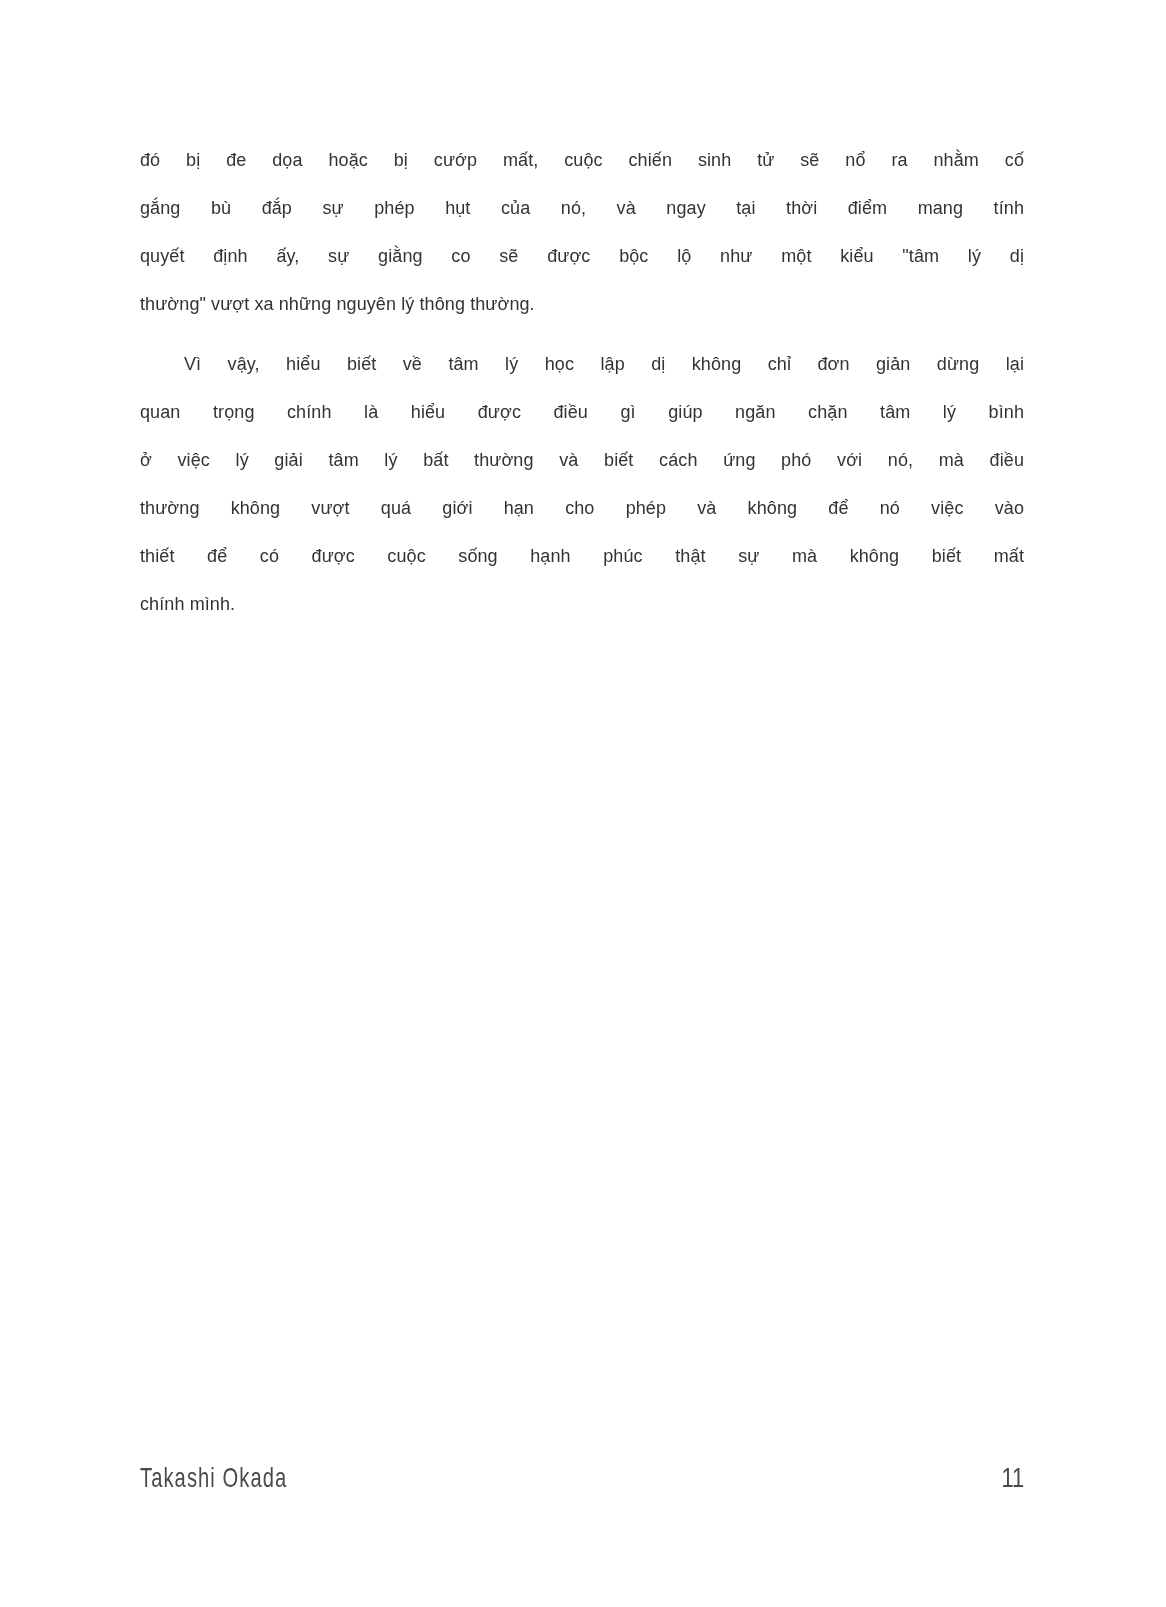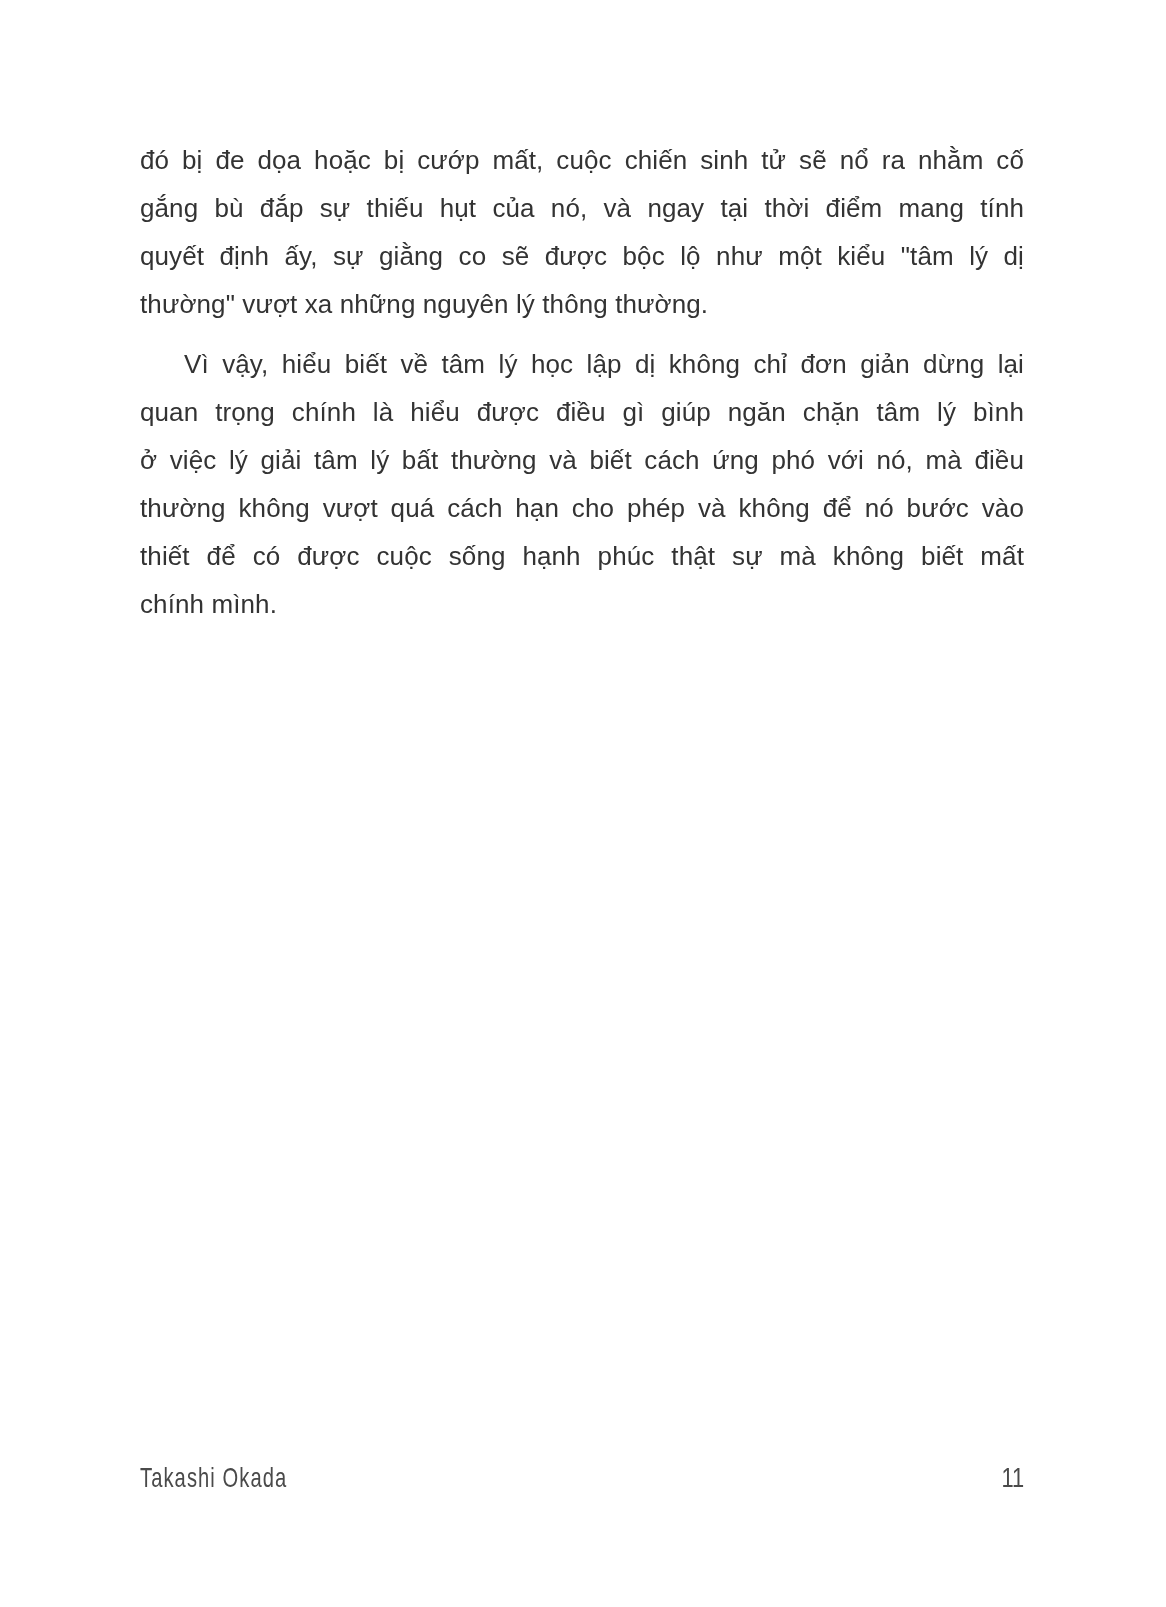--- a/index.html
+++ b/index.html
@@ -11,21 +11,21 @@
     background: #ffffff;
     font-family: "Liberation Sans", "DejaVu Sans", sans-serif;
     overflow: hidden;
   }
   .text-block {
     position: absolute;
     left: 140px;
     top: 136px;
     width: 884px;
     color: #333333;
-    font-size: 26px;
+    font-size: 18px;
     line-height: 48px;
     letter-spacing: 0.1px;
   }
   .para { margin: 0; padding: 0; }
   .para + .para { margin-top: 12px; }
   .line { text-align: justify; text-align-last: justify; }
   .line.last { text-align: left; text-align-last: left; }
   .line.indent { text-indent: 44px; }
   .footer {
     position: absolute;
@@ -53,30 +53,30 @@
 </style>
 </head>
 <body>
 
 <div class="page">
 
   <div class="text-block">
 
     <div class="para">
       <div class="line">đó bị đe dọa hoặc bị cướp mất, cuộc chiến sinh tử sẽ nổ ra nhằm cố</div>
-      <div class="line">gắng bù đắp sự thiếu hụt của nó, và ngay tại thời điểm mang tính</div>
+      <div class="line">gắng bù đắp sự phép hụt của nó, và ngay tại thời điểm mang tính</div>
       <div class="line">quyết định ấy, sự giằng co sẽ được bộc lộ như một kiểu "tâm lý dị</div>
       <div class="line last">thường" vượt xa những nguyên lý thông thường.</div>
     </div>
 
     <div class="para">
       <div class="line indent">Vì vậy, hiểu biết về tâm lý học lập dị không chỉ đơn giản dừng lại</div>
       <div class="line">quan trọng chính là hiểu được điều gì giúp ngăn chặn tâm lý bình</div>
       <div class="line">ở việc lý giải tâm lý bất thường và biết cách ứng phó với nó, mà điều</div>
-      <div class="line">thường không vượt quá cách hạn cho phép và không để nó bước vào</div>
+      <div class="line">thường không vượt quá giới hạn cho phép và không để nó việc vào</div>
       <div class="line">thiết để có được cuộc sống hạnh phúc thật sự mà không biết mất</div>
       <div class="line last">chính mình.</div>
     </div>
 
   </div>
 
   <div class="footer">
     <span class="author">Takashi Okada</span>
     <span class="pagenum">11</span>
   </div>

